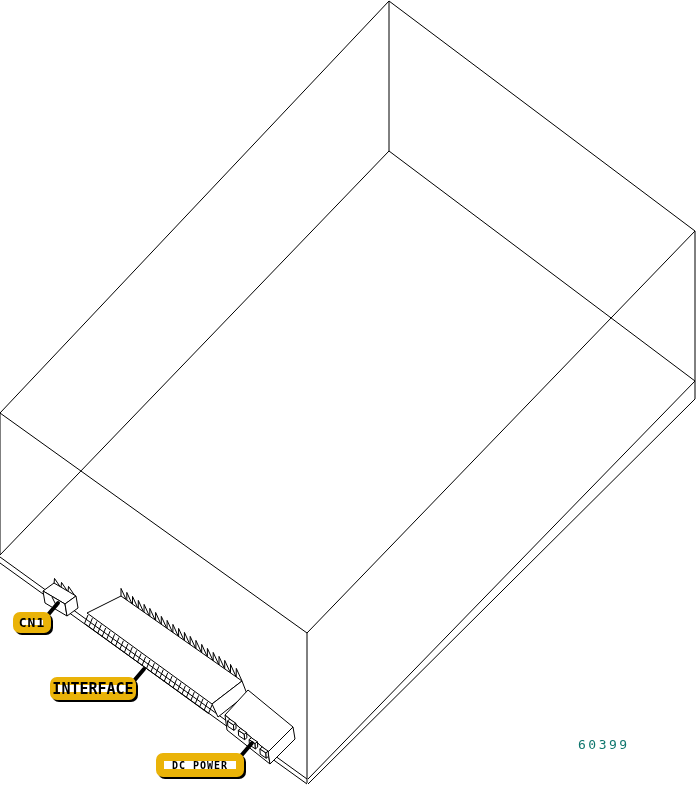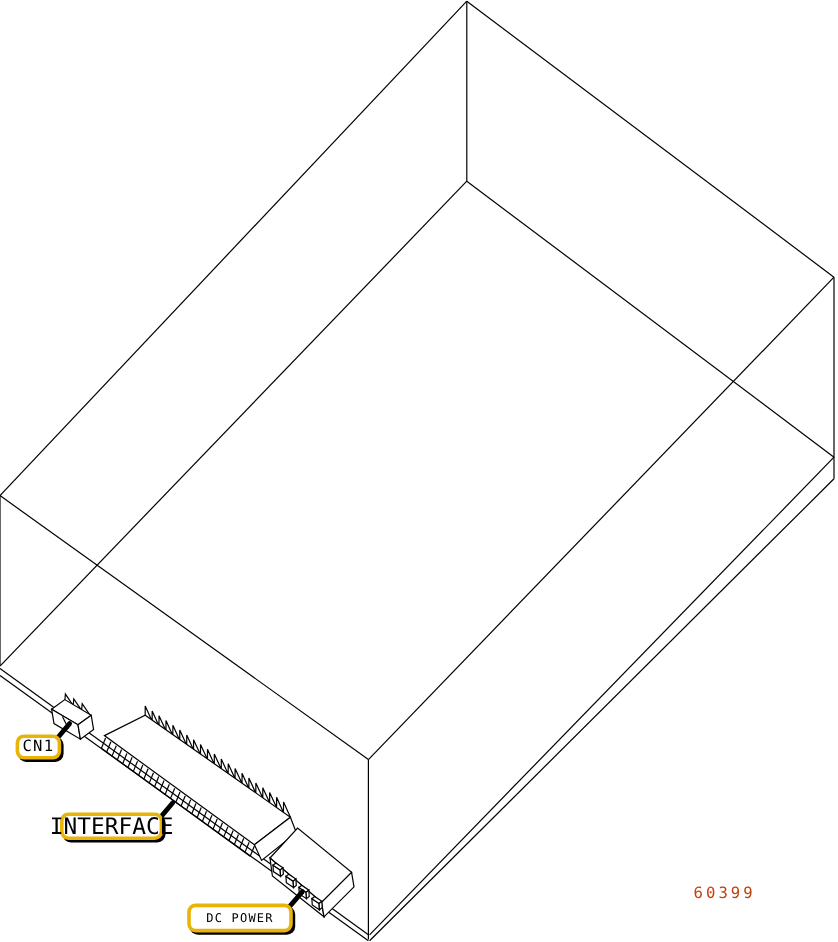--- a/index.html
+++ b/index.html
@@ -1,26 +1,26 @@
 <!DOCTYPE html>
 <html><head>
 <meta charset="utf-8">
 <style>
   html,body{margin:0;padding:0;background:#fff;}
   #stage{position:relative;width:698px;height:785px;background:#fff;overflow:hidden;
          font-family:"DejaVu Sans Mono", monospace;}
   svg{position:absolute;left:0;top:0;}
-  .callout{position:absolute;box-sizing:border-box;background:#fff;border:3px solid #eab308;
+  .callout{position:absolute;box-sizing:border-box;background:#fff;border:8px solid #eab308;
            border-radius:7px;box-shadow:2px 2px 0 0 #000;display:flex;align-items:center;
-           justify-content:center;color:#000;font-weight:normal;white-space:nowrap;}
+           justify-content:center;color:#000;font-weight:bold;white-space:nowrap;}
   #cn1-box{left:13px;top:612px;width:38px;height:21px;font-size:13px;letter-spacing:1px;}
-  #interface-box{left:50px;top:677px;width:86px;height:23px;font-size:19px;letter-spacing:0px;}
+  #interface-box{left:50px;top:677px;width:86px;height:23px;font-size:15px;letter-spacing:0px;}
   #dcpower-box{left:156px;top:753px;width:88px;height:24px;font-size:10px;letter-spacing:1px;}
   #part-number{position:absolute;left:578px;top:737px;font-size:13px;letter-spacing:2.5px;
-               color:#c2410c;font-weight:normal;}
+               color:#0f766e;font-weight:normal;}
 </style>
 </head>
 <body>
 
 <div id="stage">
 
   <svg width="698" height="785" viewBox="0 0 698 785">
     <g stroke="#000" stroke-width="1" fill="none">
 
       <line x1="389" y1="1" x2="0" y2="413"></line>

